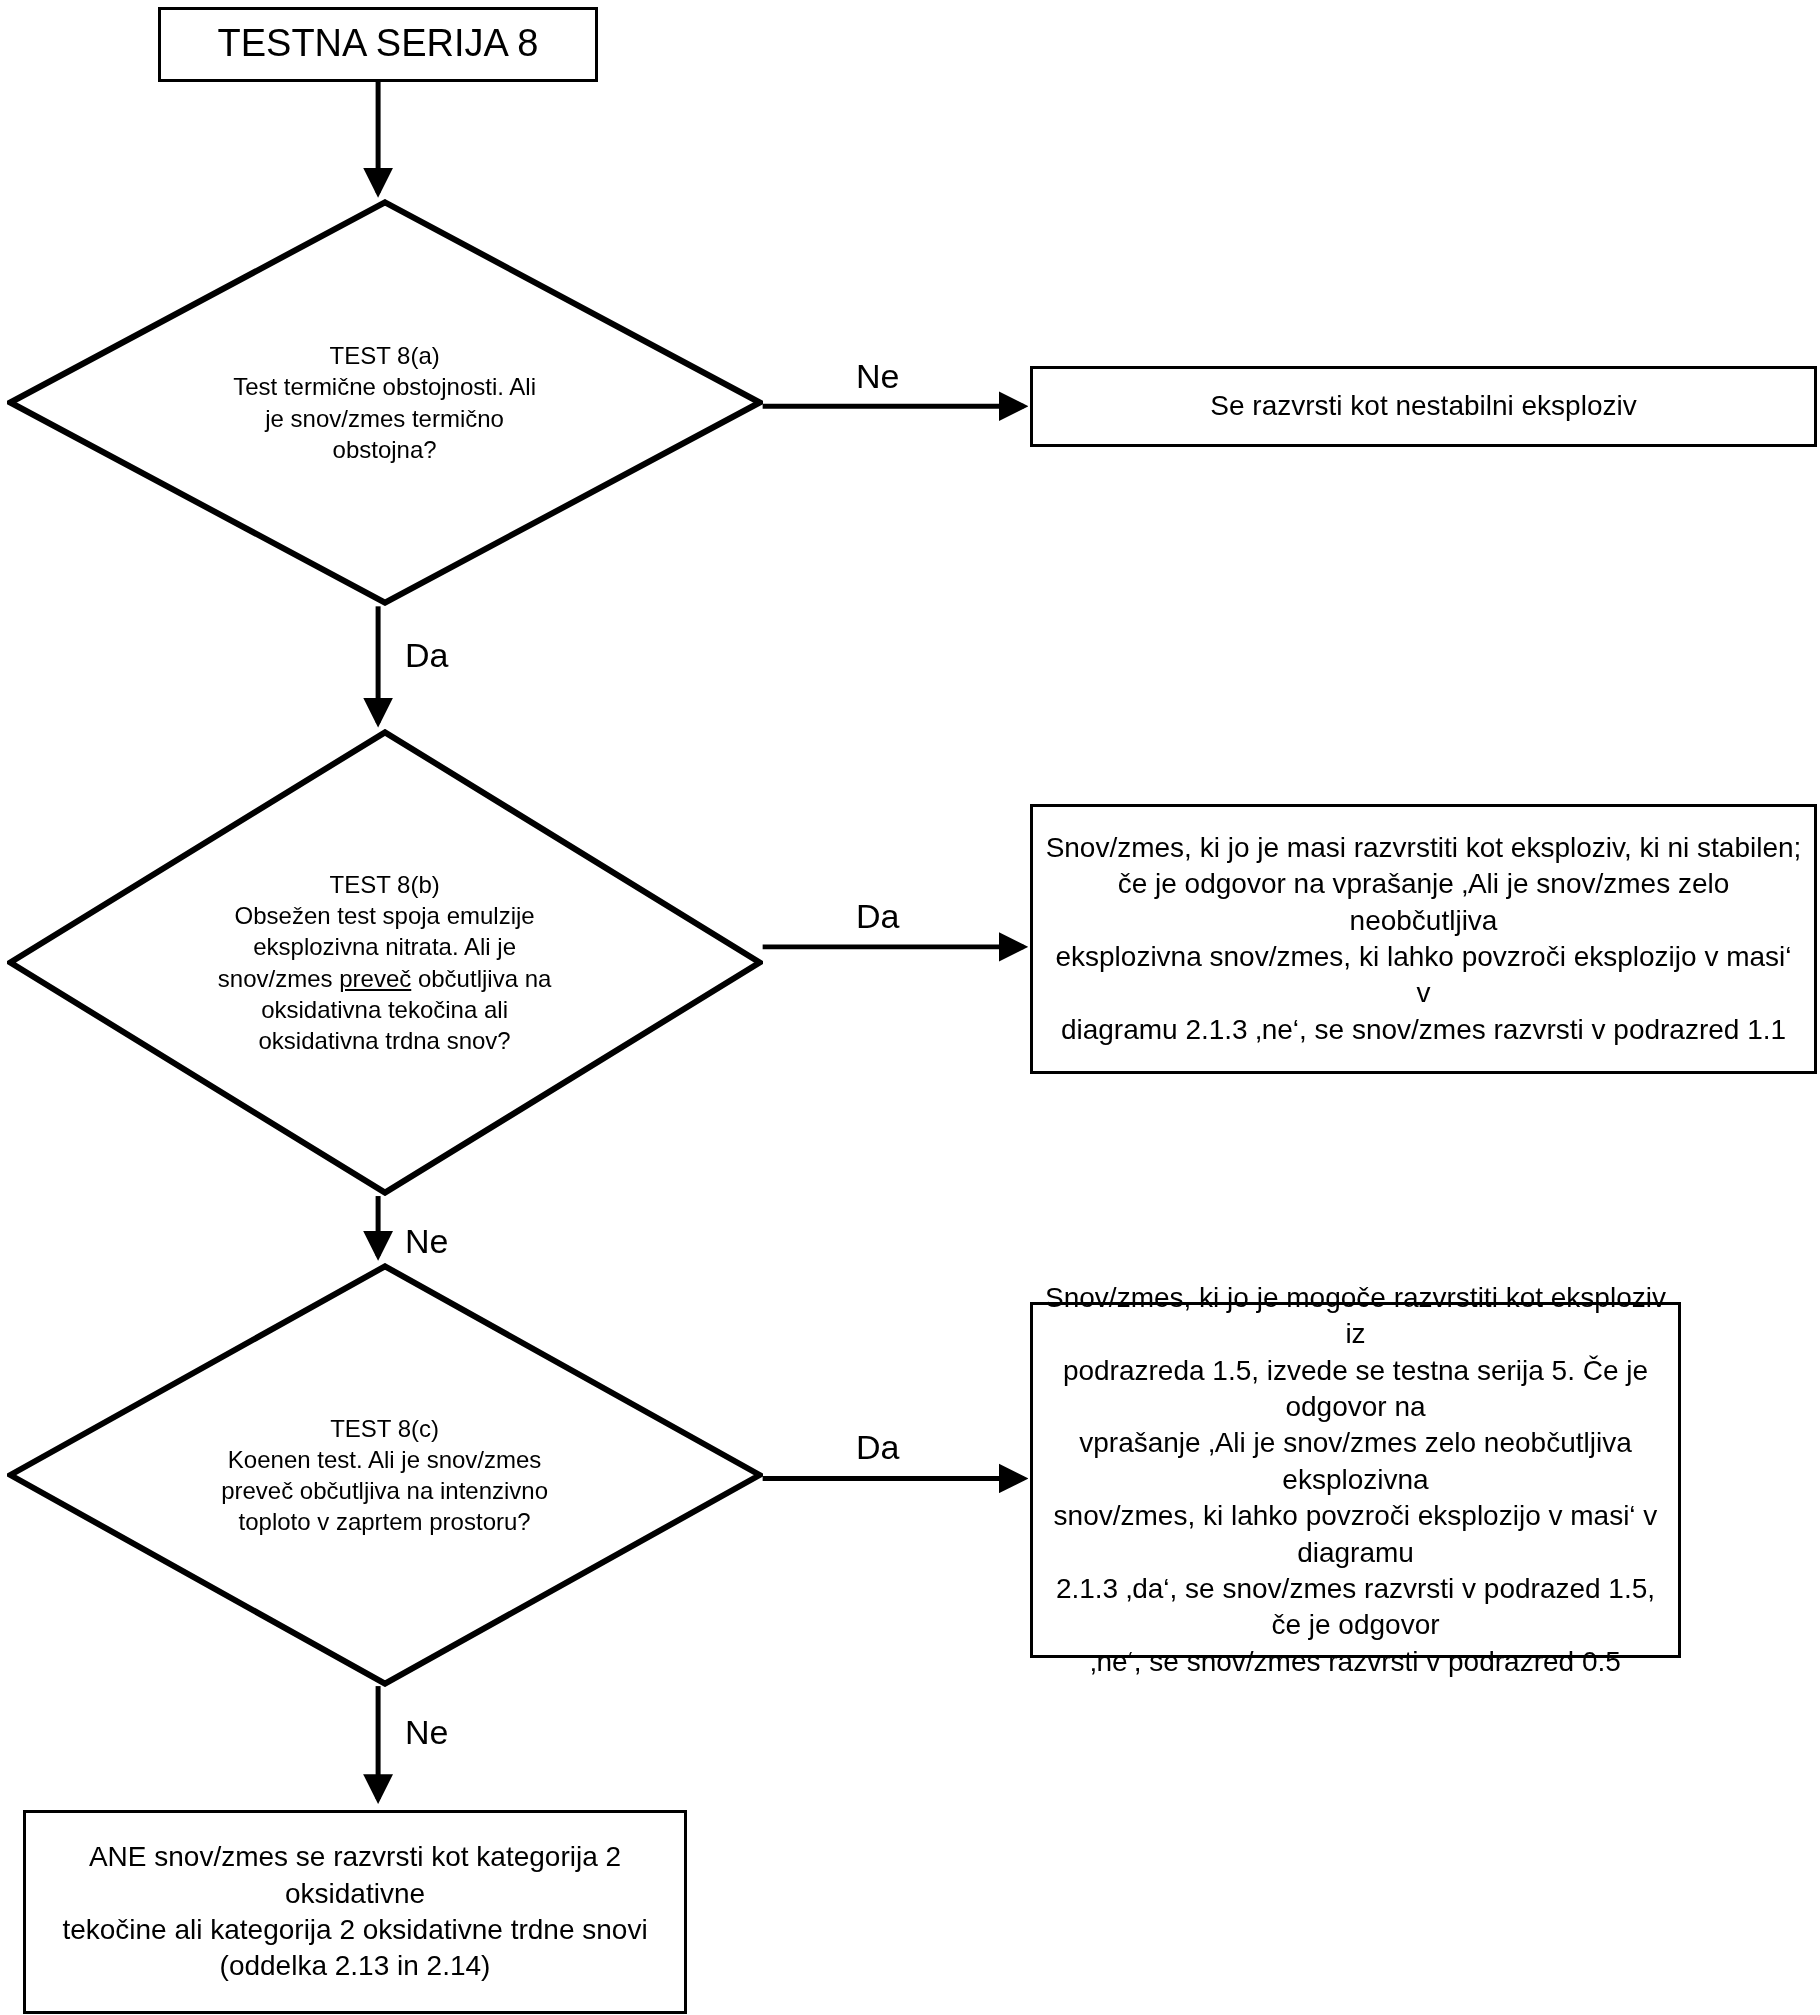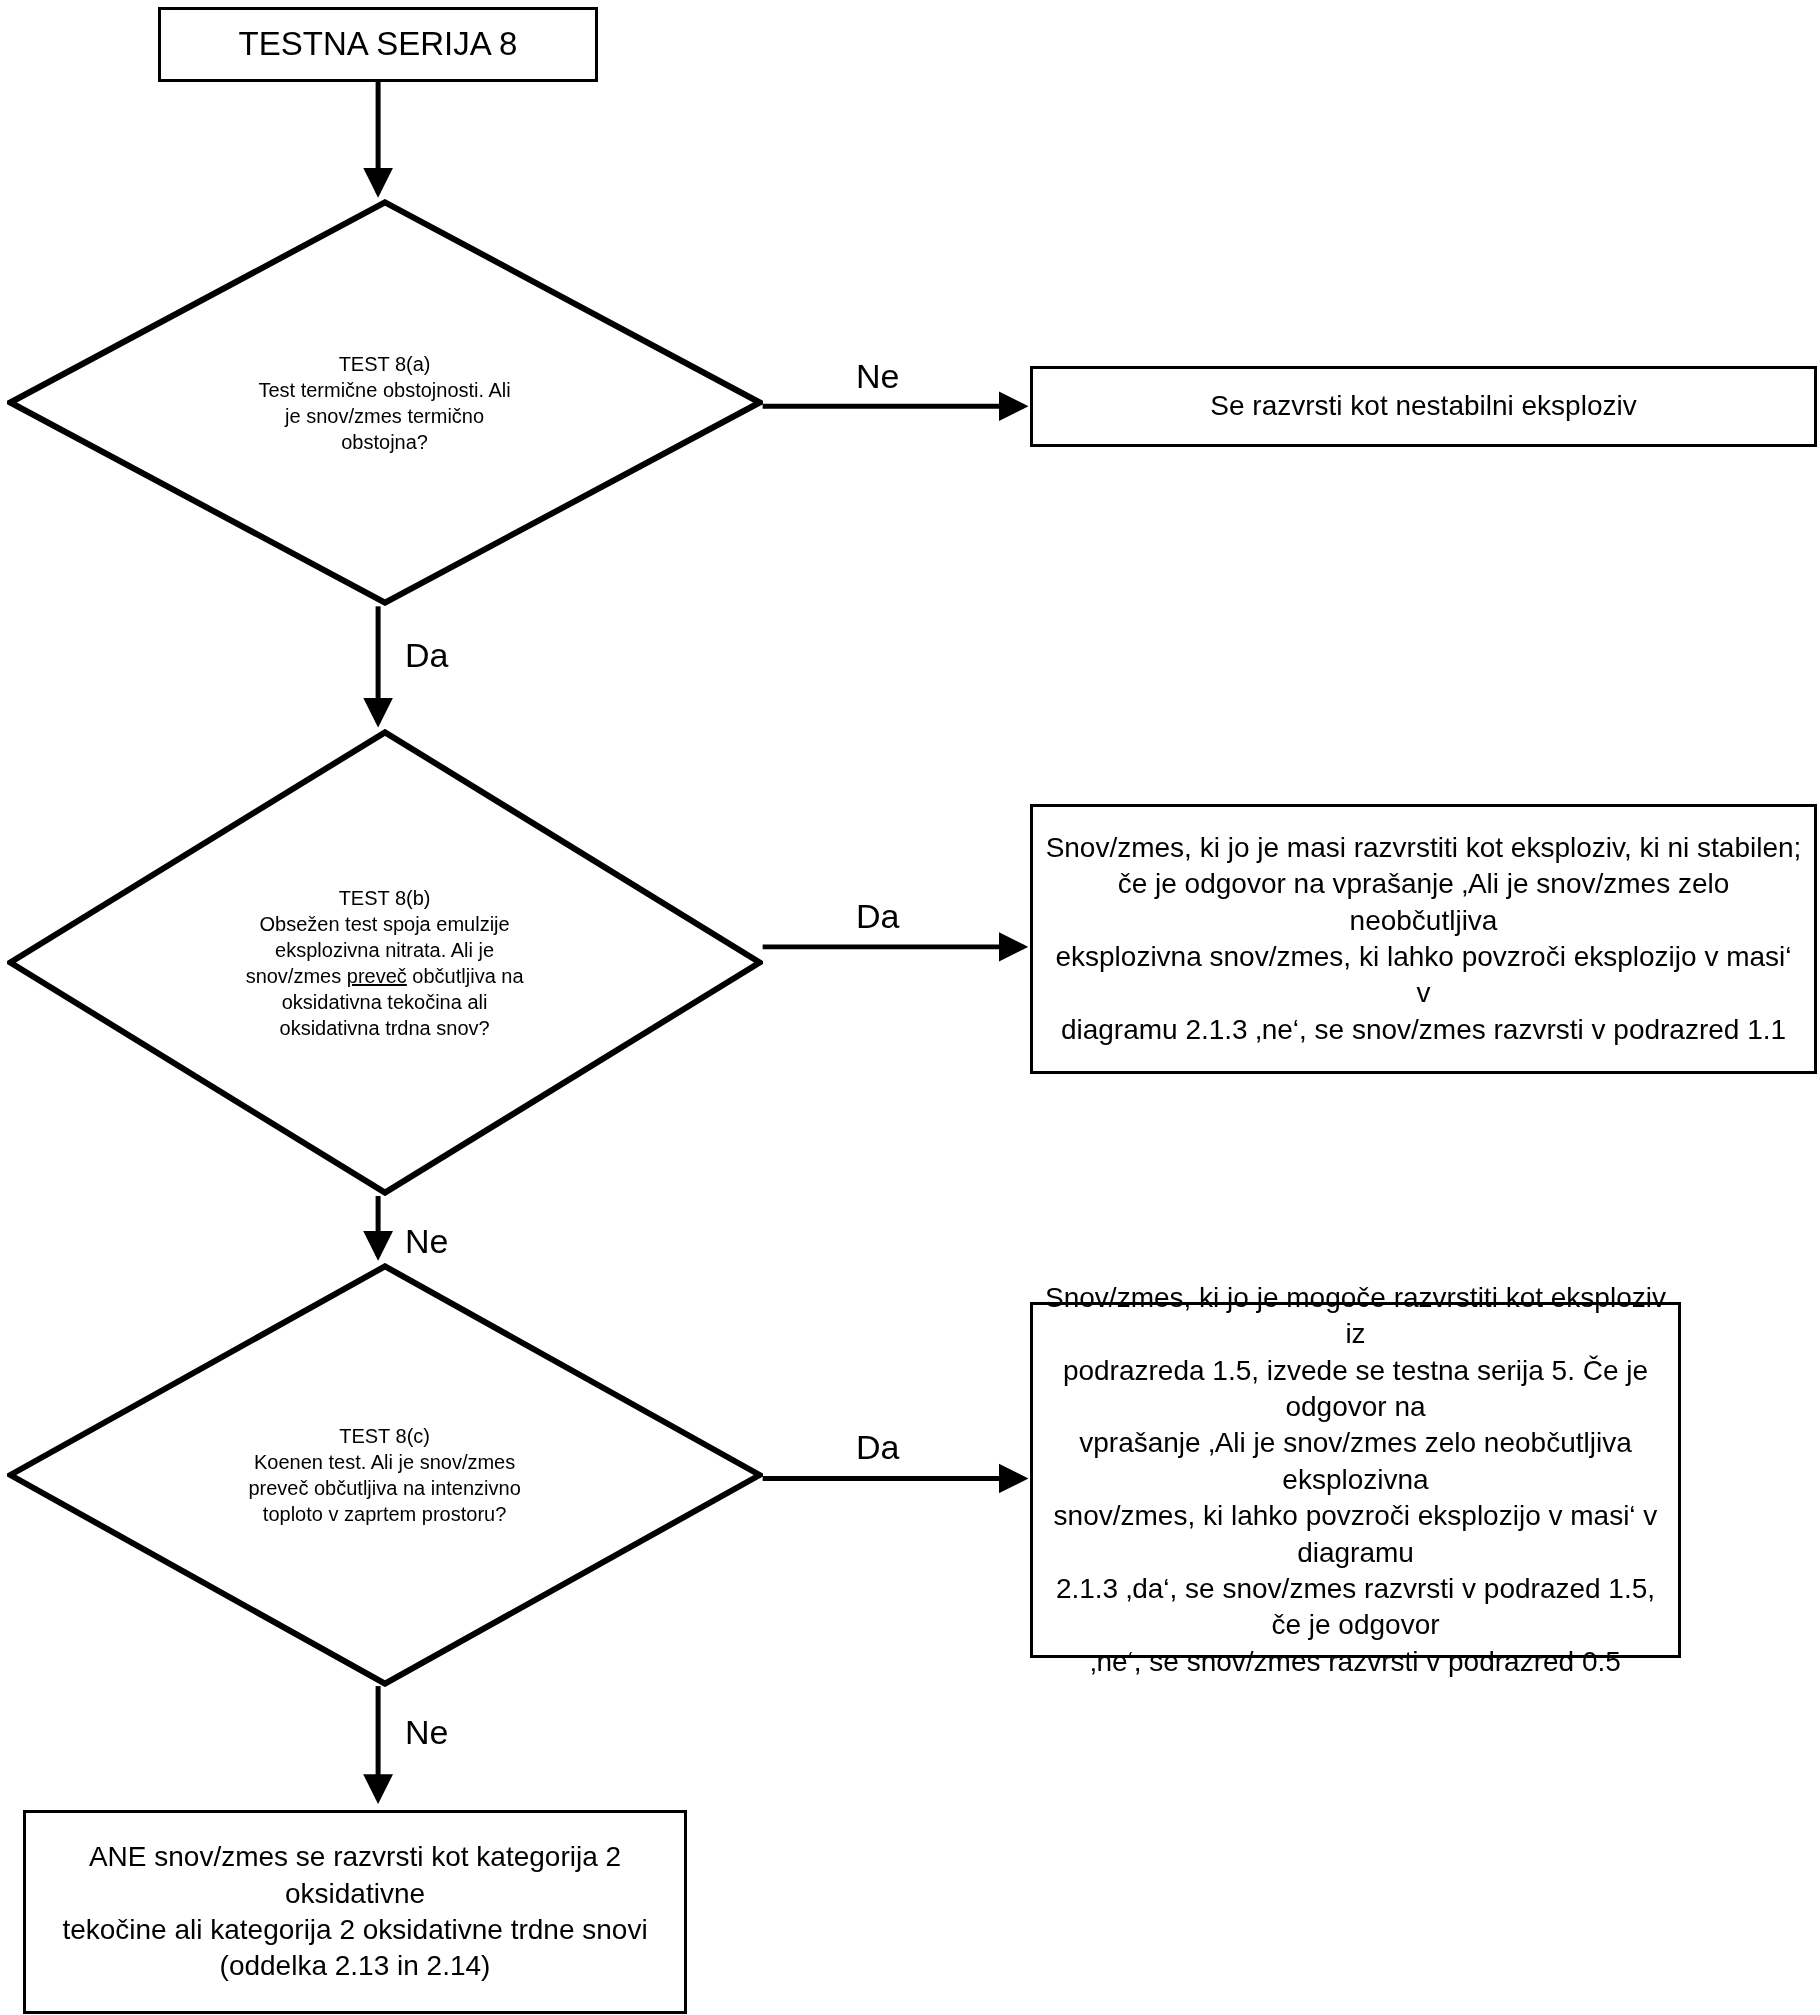--- a/index.html
+++ b/index.html
@@ -56,22 +56,22 @@
     left: 0; top: 0;
     width: 100%; height: 100%;
   }
   .diamond .txt {
     position: relative;
     text-align: center;
     line-height: 1.30;
     width: 62%;
   }
   
-  .t-title   { font-size: 33px; }
-  .t-node    { font-size: 20px; }
+  .t-title   { font-size: 38px; }
+  .t-node    { font-size: 24px; }
   .t-box     { font-size: 28px; }
 
   .edge-label {
     position: absolute;
     font-size: 34px;
     line-height: 1;
     white-space: nowrap;
   }
   .under { text-decoration: underline; }
 </style>

